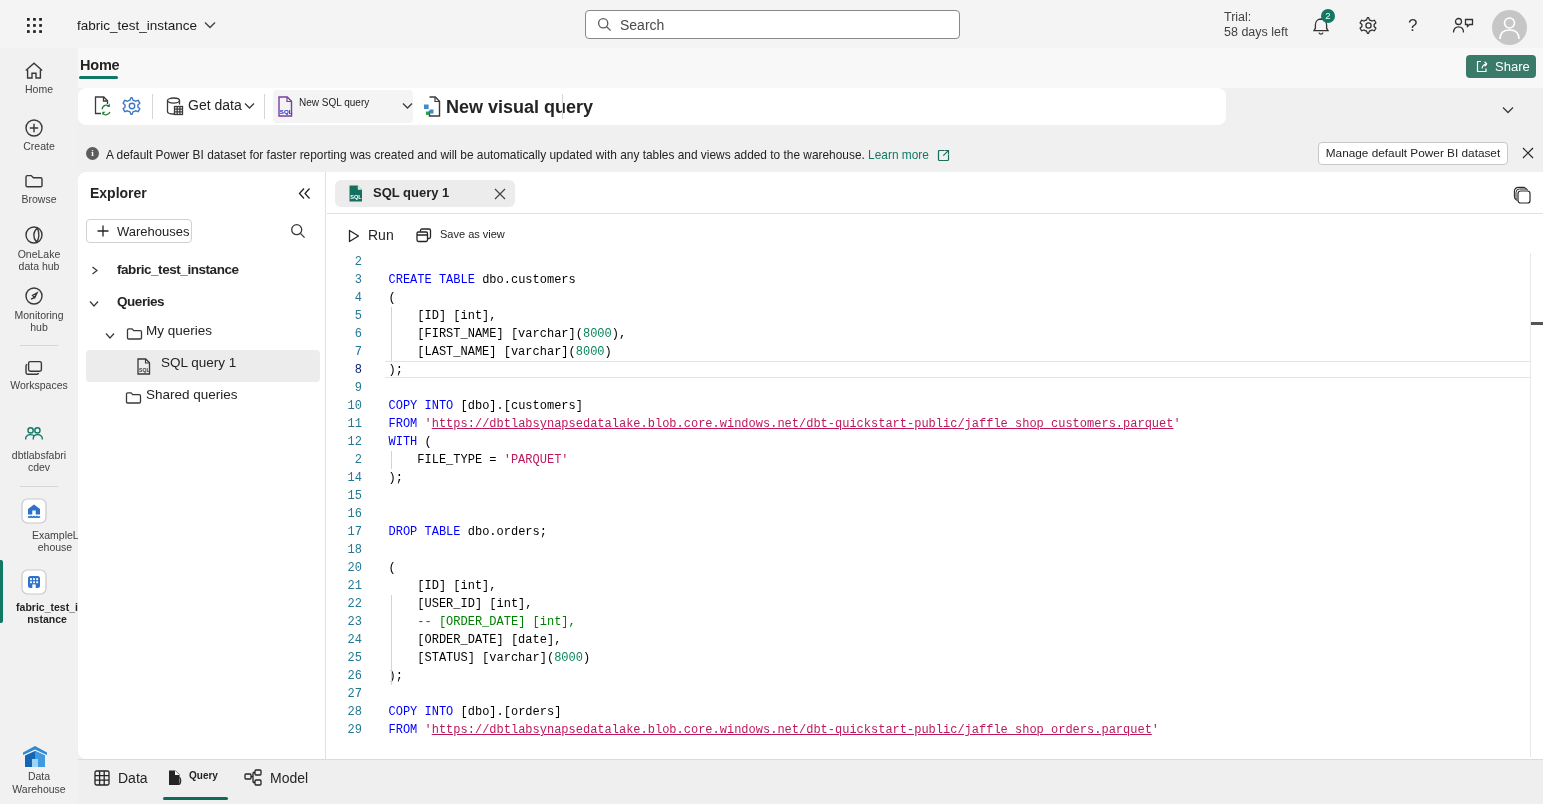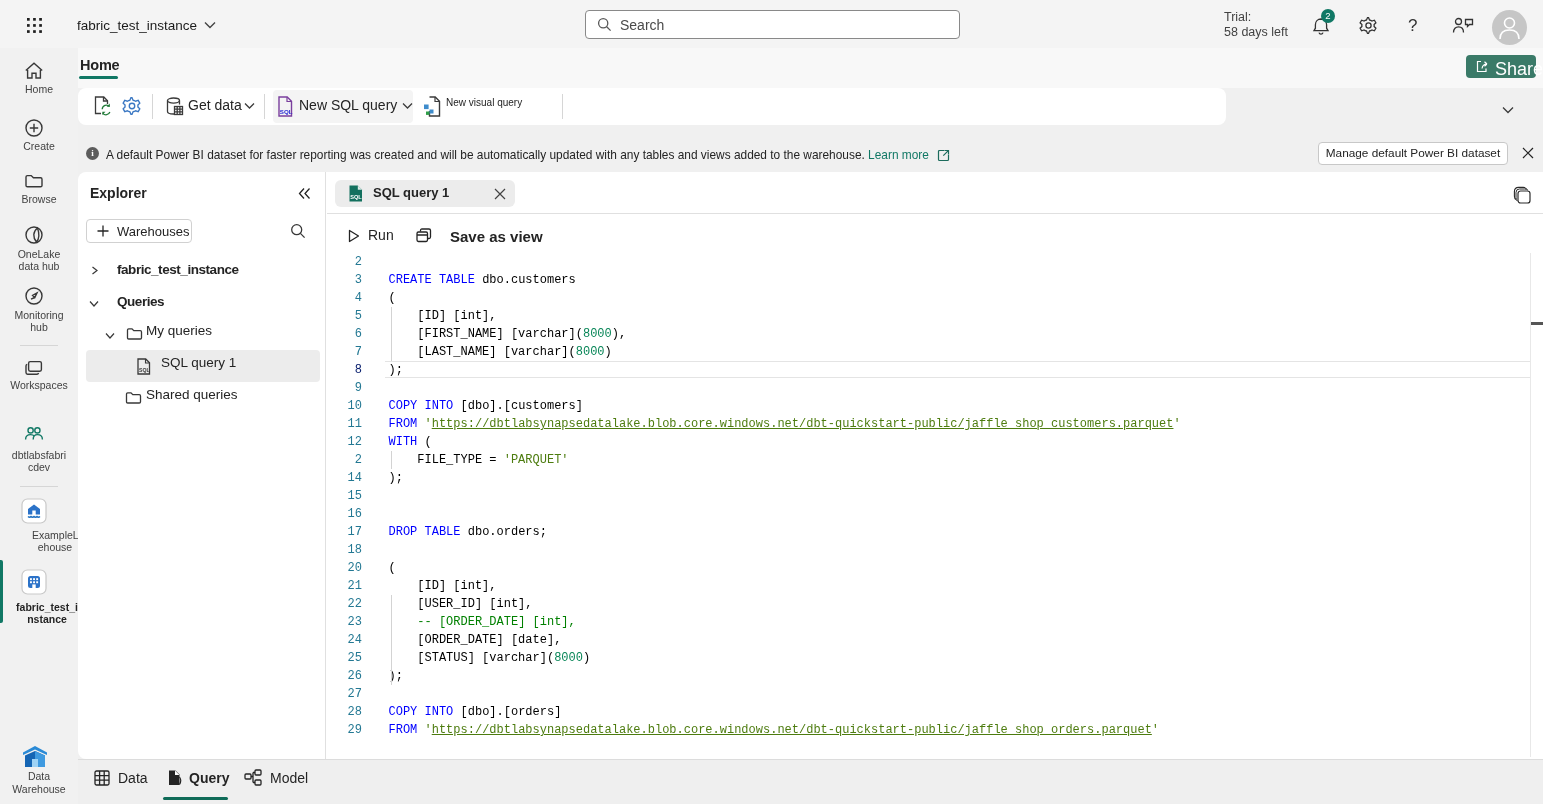--- a/index.html
+++ b/index.html
@@ -4,21 +4,21 @@
 <style>
   * { margin:0; padding:0; box-sizing:border-box; }
   html,body { width:1543px; height:804px; overflow:hidden; }
   body { font-family:"Liberation Sans", sans-serif; color:#242424; position:relative; background:#f0f0f0; }
   .abs { position:absolute; }
   svg { display:block; }
   .mono { font-family:"Liberation Mono", monospace; }
   .crow { position:relative; height:18px; white-space:pre; }
   .ln { position:absolute; left:0; top:0; width:35px; text-align:right; color:#237893; line-height:18px; }
   .cc { position:absolute; left:61.5px; top:0; color:#000; line-height:18px; }
-  .k { color:#0000ff; } .n { color:#098658; } .s { color:#4d7c0f;text-align:center; } .m { color:#008000; }
+  .k { color:#0000ff; } .n { color:#098658; } .s { color:#be185d;text-align:center; } .m { color:#008000; }
   .u { text-decoration:underline; }
 </style>
 </head>
 <body>
 
 <div class="abs" id="topbar" style="left:0;top:0;width:1543px;height:48px;background:#f4f4f4;">
 
   <svg class="abs" style="left:26px;top:17px" width="17" height="17" viewBox="0 0 17 17">
     <g fill="#1f1f1f">
       <rect x="1" y="1" width="2.7" height="2.7"></rect>
@@ -167,21 +167,21 @@
     <path d="M12 5 L22 9.5 L22 21 L12 21 Z" fill="#3f9ae0"></path>
     <rect x="9" y="13" width="6" height="8" fill="#9fd3f5"></rect>
   </svg>
   <div class="abs" style="left:0;top:722px;width:78px;line-height:13px;">Data<br>Warehouse</div>
 </div>
 
 <div class="abs" style="left:78px;top:48px;width:1465px;height:40px;background:#f8f8f8;">
   <div class="abs" style="left:2px;top:9px;font-size:14.5px;font-weight:bold;color:#242424;letter-spacing:-0.2px;">Home</div>
   <div class="abs" style="left:1px;top:28px;width:39px;height:3px;background:#117865;border-radius:2px;"></div>
 
-  <div class="abs" style="left:1388px;top:7px;width:70px;height:23px;background:#3a7a68;border-radius:4px;color:#fff;font-size:18px;">
+  <div class="abs" style="left:1388px;top:7px;width:70px;height:23px;background:#3a7a68;border-radius:4px;color:#fff;font-size:13px;">
     <svg class="abs" style="left:9px;top:4px" width="15" height="15" viewBox="0 0 15 15">
       <path d="M6 2.5 L2.5 2.5 L2.5 12.5 L11 12.5 L11 9.5" fill="none" stroke="#fff" stroke-width="1.2"></path>
       <path d="M7 9.5 C7.5 6.5 9 5 12 5 M12 5 L9.5 2.8 M12 5 L9.5 7.3" fill="none" stroke="#fff" stroke-width="1.2"></path>
     </svg>
     <span class="abs" style="left:29px;top:4px;">Share</span>
   </div>
 </div>
 
 <div class="abs" id="toolbar" style="left:78px;top:88px;width:1148px;height:37px;background:#fff;border-radius:8px;">
 
@@ -215,33 +215,33 @@
       <path d="M1 1.5 L5.5 6 L10 1.5" fill="none" stroke="#3b3b3b" stroke-width="1.3"></path>
     </svg>
   <div class="abs" style="left:186px;top:6px;width:1px;height:25px;background:#d6d6d6;"></div>
 
   <div class="abs" style="left:195px;top:2px;width:140px;height:33px;background:#f4f4f4;border-radius:4px;"></div>
   <svg class="abs" style="left:199px;top:8px" width="16" height="21" viewBox="0 0 16 21">
     <path d="M2 1 L10.2 1 L14.5 5.3 L14.5 20 L2 20 Z" fill="none" stroke="#7a3f9d" stroke-width="1.4"></path>
     <path d="M10 1 L10 5.5 L14.5 5.5" fill="none" stroke="#7a3f9d" stroke-width="1.2"></path>
     <text x="2.8" y="18" font-family="Liberation Sans" font-size="6.2" font-weight="bold" fill="#2a2ad4">SQL</text>
   </svg>
-  <div class="abs" style="left:221px;top:9px;font-size:14px;text-align:center;">New SQL query</div>
+  <div class="abs" style="left:221px;top:9px;font-size:10px;text-align:center;">New SQL query</div>
   <svg class="abs" style="left:324px;top:14px" width="11" height="8" viewBox="0 0 11 8">
       <path d="M1 1.5 L5.5 6 L10 1.5" fill="none" stroke="#3b3b3b" stroke-width="1.3"></path>
     </svg>
 
   <svg class="abs" style="left:345px;top:8px" width="18" height="21" viewBox="0 0 18 21">
     <path d="M6.5 1 L12.2 1 L16.5 5.3 L16.5 20 L6.5 20 L6.5 15" fill="none" stroke="#3b3b3b" stroke-width="1.4"></path>
     <path d="M12 1 L12 5.5 L16.5 5.5" fill="none" stroke="#3b3b3b" stroke-width="1.2"></path>
     <rect x="1" y="8.5" width="4.6" height="4.6" fill="#3e8ccc"></rect>
     <rect x="6.5" y="13.5" width="4" height="4" fill="#3e8ccc"></rect>
     <rect x="3" y="15.5" width="3.4" height="3.4" fill="#2f9e49"></rect>
   </svg>
-  <div class="abs" style="left:368px;top:9px;font-size:10px;">New visual query</div>
+  <div class="abs" style="left:368px;top:9px;font-size:18px;font-weight:bold;">New visual query</div>
   <div class="abs" style="left:484px;top:6px;width:1px;height:25px;background:#d6d6d6;"></div>
   <svg class="abs" style="left:1424px;top:18px" width="12" height="8" viewBox="0 0 12 8">
       <path d="M1 1.5 L6 6.5 L11 1.5" fill="none" stroke="#3b3b3b" stroke-width="1.3"></path>
     </svg>
 </div>
 <div class="abs" style="left:78px;top:125px;width:1465px;height:47px;background:#f0f0f0;"></div>
 
 <div class="abs" id="banner" style="left:78px;top:136px;width:1465px;height:34px;">
   <div class="abs" style="left:8px;top:11px;width:13px;height:13px;border-radius:50%;background:#5c5c5c;color:#fff;font-size:9px;font-weight:bold;text-align:center;line-height:13px;font-family:'Liberation Serif',serif;">i</div>
   <div class="abs" style="left:28px;top:12px;font-size:11.9px;color:#242424;">A default Power BI dataset for faster reporting was created and will be automatically updated with any tables and views added to the warehouse. <span style="color:#117865;">Learn more</span></div>
@@ -329,21 +329,21 @@
 
     <svg class="abs" style="left:21px;top:57px" width="12" height="14" viewBox="0 0 12 14">
         <path d="M1.5 1.5 L10.5 7 L1.5 12.5 Z" fill="none" stroke="#242424" stroke-width="1.3" stroke-linejoin="round"></path>
       </svg>
     <div class="abs" style="left:41px;top:55px;font-size:14px;">Run</div>
     <svg class="abs" style="left:89px;top:56px" width="16" height="15" viewBox="0 0 16 15">
       <path d="M4.5 3.5 L4.5 2.5 Q4.5 1 6 1 L13 1 Q14.5 1 14.5 2.5 L14.5 9 Q14.5 10.5 13 10.5 L12 10.5" fill="none" stroke="#242424" stroke-width="1.3"></path>
       <rect x="1" y="4" width="10.5" height="9.5" rx="1.4" fill="none" stroke="#242424" stroke-width="1.3"></rect>
       <path d="M1 7 L11.5 7" stroke="#242424" stroke-width="1.3"></path>
     </svg>
-    <div class="abs" style="left:123px;top:56px;font-size:15px;font-weight:bold;">Save as view</div>
+    <div class="abs" style="left:113px;top:56px;font-size:11px;">Save as view</div>
 
     <div class="abs mono" id="code" style="left:0;top:81px;width:1216px;font-size:12px;">
 <div class="crow"><span class="ln">2</span></div>
 <div class="crow"><span class="ln">3</span><span class="cc"><span class="k">CREATE</span> <span class="k">TABLE</span> dbo.customers</span></div>
 <div class="crow"><span class="ln">4</span><span class="cc">(</span></div>
 <div class="crow"><span class="ln">5</span><span class="cc">    [ID] [int],</span></div>
 <div class="crow"><span class="ln">6</span><span class="cc">    [FIRST_NAME] [varchar](<span class="n">8000</span>),</span></div>
 <div class="crow"><span class="ln">7</span><span class="cc">    [LAST_NAME] [varchar](<span class="n">8000</span>)</span></div>
 <div class="crow"><span class="ln" style="color:#0b216f;">8</span><span class="cc">);</span></div>
 <div class="crow"><span class="ln">9</span></div>
@@ -387,21 +387,21 @@
         <path d="M1 5.6 L15 5.6 M1 10.2 L15 10.2 M5.6 1 L5.6 15 M10.2 1 L10.2 15"></path>
       </g>
     </svg>
   <div class="abs" style="left:40px;top:10px;font-size:14px;">Data</div>
 
   <svg class="abs" style="left:88px;top:9px" width="17" height="18" viewBox="0 0 17 18">
     <path d="M3 1.5 L9.5 1.5 L13.5 5.5 L13.5 16 L3 16 Z" fill="#242424"></path>
     <path d="M9 1.5 L9 6 L13.5 6" fill="#fff"></path>
     <path d="M13.5 8 C15 10 15 13 13.5 15.5" fill="none" stroke="#242424" stroke-width="1.2"></path>
   </svg>
-  <div class="abs" style="left:111px;top:10px;font-size:14px;font-weight:bold;">Query</div>
+  <div class="abs" style="left:111px;top:10px;font-size:10px;font-weight:bold;">Query</div>
   <div class="abs" style="left:85px;top:37px;width:65px;height:3px;background:#0f6b58;border-radius:2px;"></div>
 
   <svg class="abs" style="left:166px;top:9px" width="18" height="18" viewBox="0 0 18 18">
       <g fill="none" stroke="#242424" stroke-width="1.3">
         <rect x="1" y="5" width="6" height="5" rx="1"></rect>
         <rect x="11" y="1" width="6" height="5" rx="1"></rect>
         <rect x="11" y="11" width="6" height="5" rx="1"></rect>
         <path d="M7 7.5 L9 7.5 M9 3.5 L9 13.5 M9 3.5 L11 3.5 M9 13.5 L11 13.5"></path>
       </g>
     </svg>

